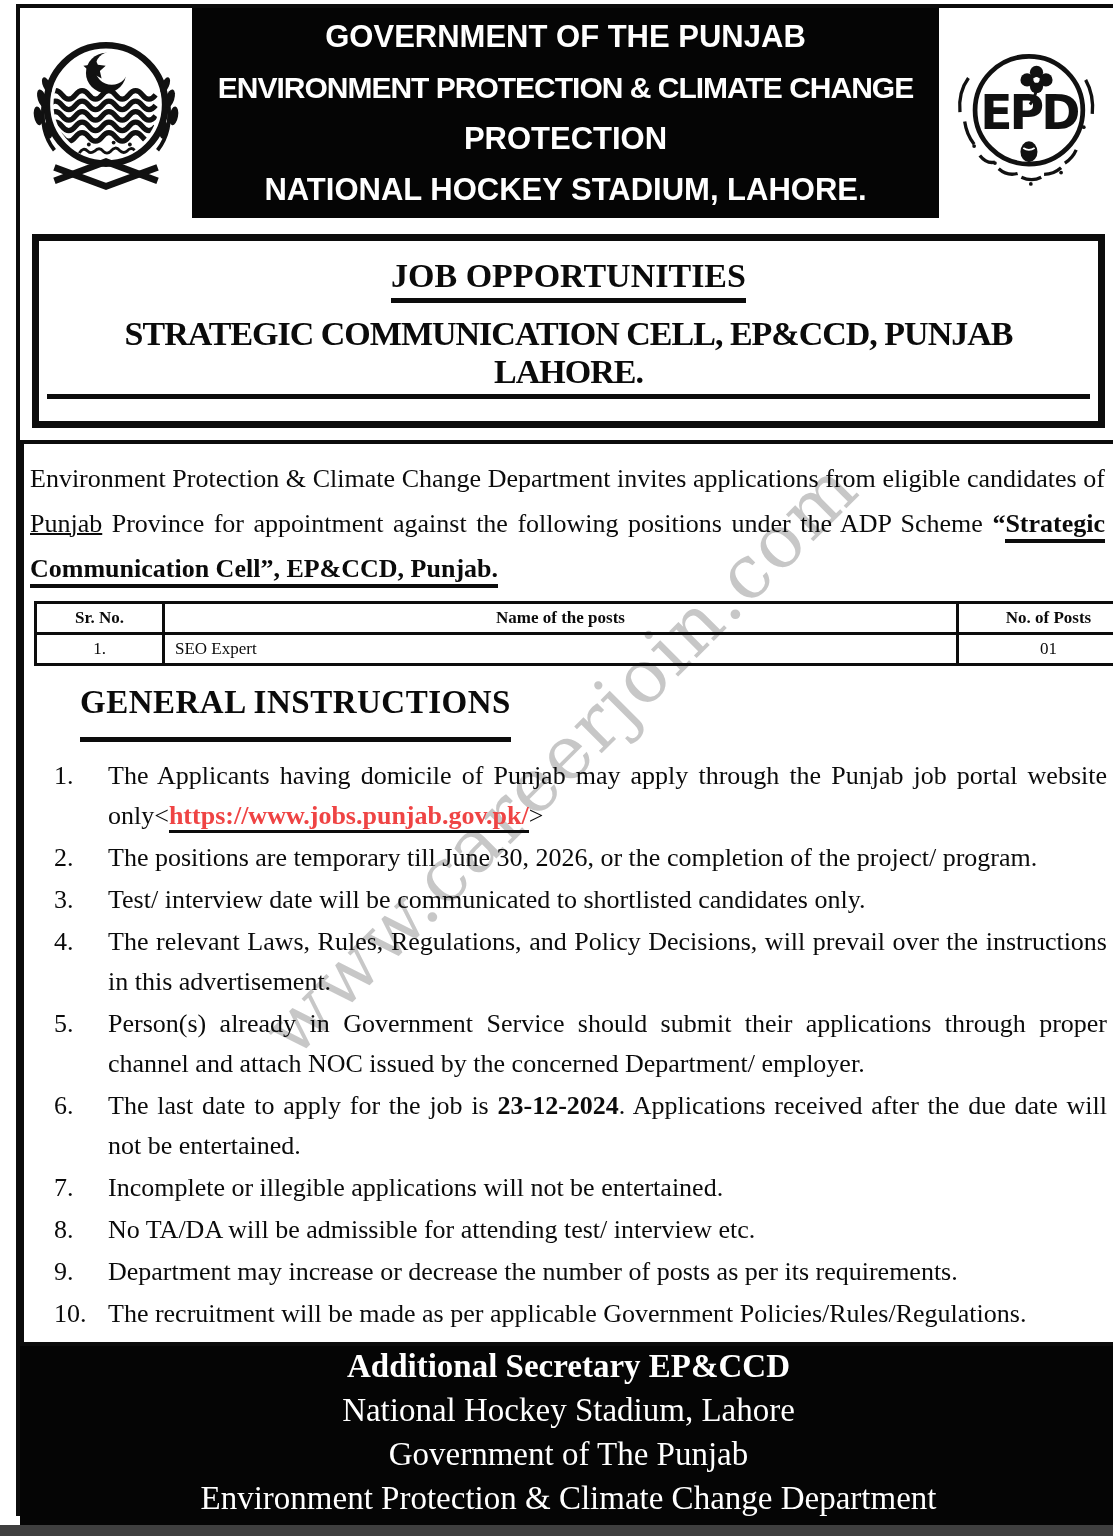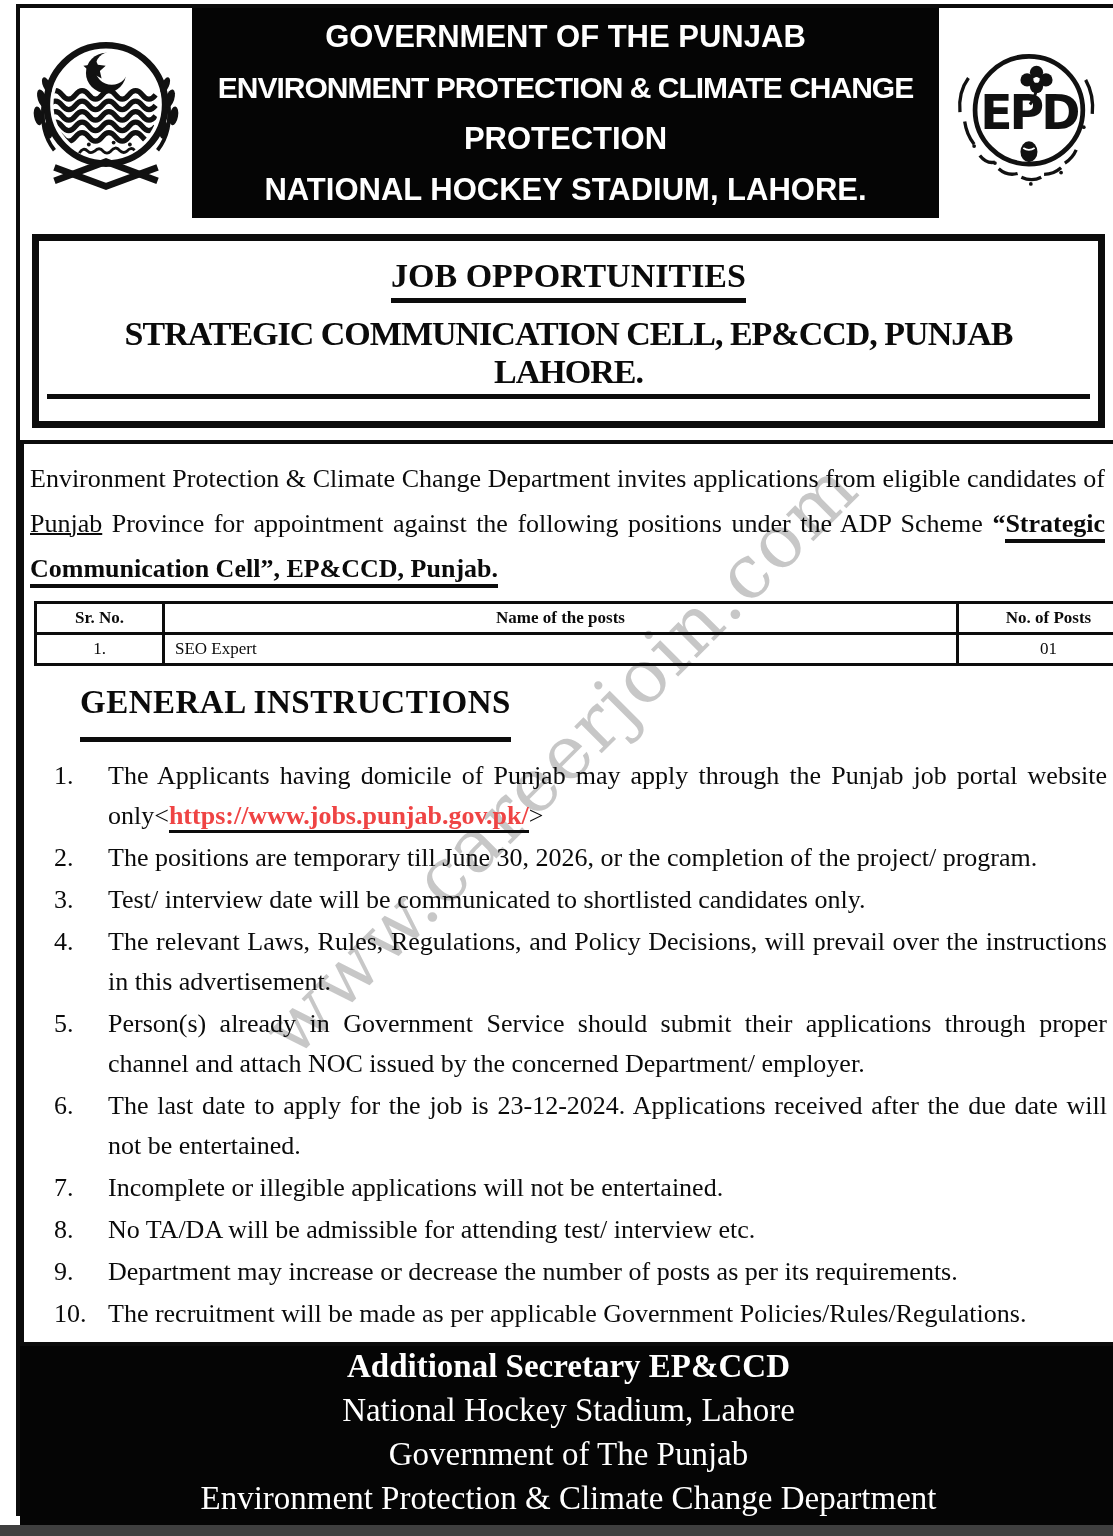--- a/index.html
+++ b/index.html
@@ -63,21 +63,21 @@
   .gi-wrap { margin:18px 0 0 24px; }
   .gi-heading {
     font-size:33px; font-weight:bold; letter-spacing:0.5px;
     border-bottom:5px solid #0c0c0c; padding-bottom:16px; display:inline-block;margin-left:32px;
   }
   .ins-list { margin:14px 6px 0 30px; font-size:26px; }
   .li { display:flex; margin-bottom:2px; line-height:40px; }
   .num { width:54px; flex:none; }
   .li-text { flex:1; text-align:justify; }
   .link-strong { font-weight:bold; border-bottom:3px solid #0c0c0c; color:#ef4444; text-decoration:none; }
-  .b { font-weight:normal; }
+  .b { font-weight:bold; }
   
   .footer {
     height:216px; background:#050505; color:#ffffff; text-align:center;
     position:relative; display:flex; flex-direction:column; justify-content:center;
     font-size:33px; line-height:44px;
   }
   .footer .f0 { font-weight:bold; }
   .ipl {
     position:absolute; left:26px; top:46px; border:3px solid #ffffff;
     padding:4px 20px; font-family:"Liberation Sans", sans-serif;

